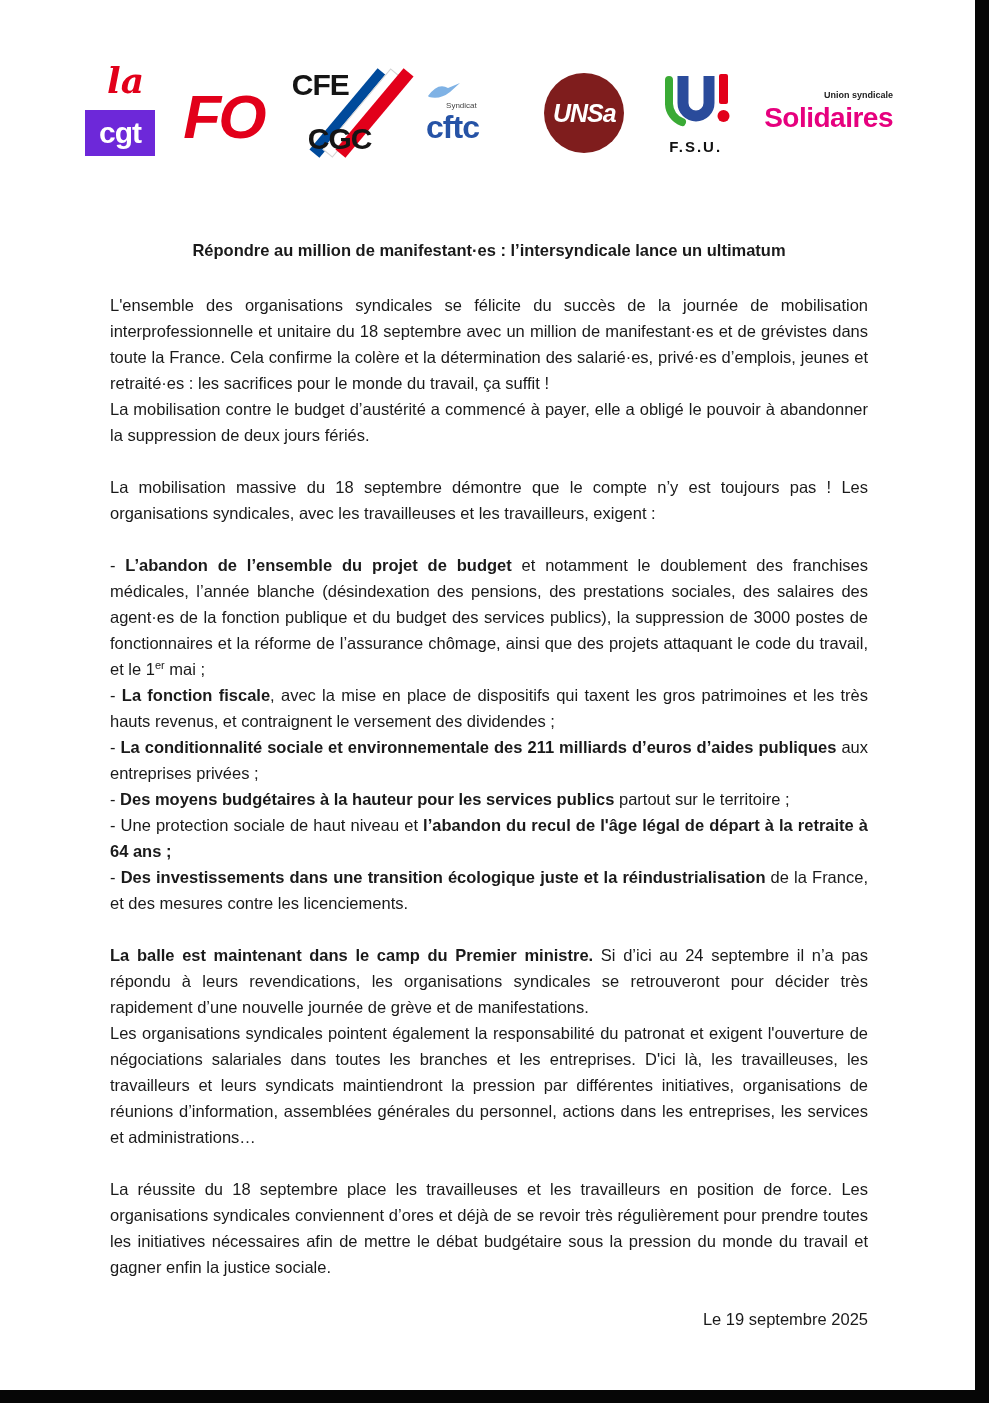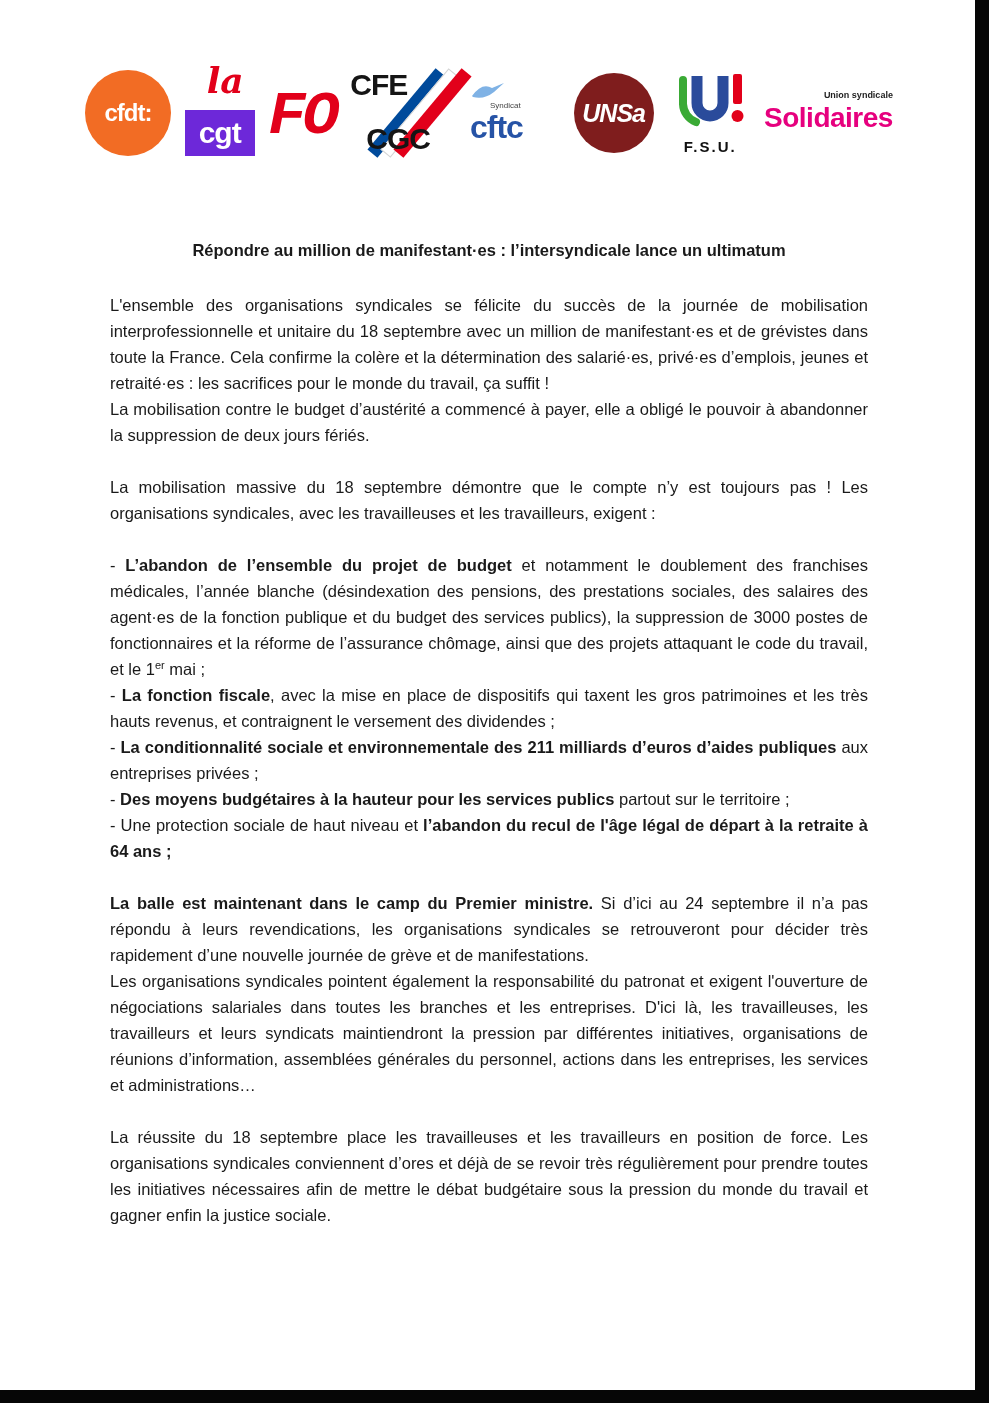--- a/index.html
+++ b/index.html
@@ -31,21 +31,21 @@
 
   .cfdt { width: 86px; height: 86px; border-radius: 50%; display: flex; align-items: center; justify-content: center; }
   .cfdt-text { color: #fff; font-weight: 700; font-size: 24px; letter-spacing: -1px; }
 
   .cgt { position: relative; width: 70px; height: 86px; }
   .cgt-la { position: absolute; top: -8px; left: 2px; font-family: "DejaVu Serif", serif; font-style: italic; font-weight: 700; font-size: 36px; line-height: 1; }
   .cgt-box { position: absolute; bottom: 0; left: 0; right: 0; height: 46px; display: flex; align-items: center; justify-content: center; }
   .cgt-text { color: #fff; font-weight: 700; font-size: 30px; letter-spacing: -1px; }
 
   .fo { padding-top: 8px; }
-  .fo-text { font-size: 62px; font-weight: 900; font-style: italic; letter-spacing: -3px; line-height: 1; font-family: Liberation Mono, monospace; }
+  .fo-text { font-size: 62px; font-weight: 900; font-style: italic; letter-spacing: -3px; line-height: 1; }
 
   .cfecgc { position: relative; width: 106px; height: 90px; }
   .cfecgc .stripe { position: absolute; top: -8px; width: 13px; height: 106px; transform: rotate(40deg); z-index: 1; }
   .st-white { background: #fff; border: 1px solid #d4d4d4; }
   .st-blue { left: 50px; }
   .st-whitepos { left: 63px; }
   .st-red { left: 76px; }
   .cfe { position: absolute; top: 0; left: 0; z-index: 2; font-size: 30px; font-weight: 800; letter-spacing: -1px; color: #151515; }
   .cgc { position: absolute; bottom: 2px; left: 16px; z-index: 2; font-size: 30px; font-weight: 800; letter-spacing: -1px; color: #151515; }
 
@@ -83,23 +83,20 @@
   .doc-body sup { font-size: 11px; line-height: 0; }
   .date-line { text-align: right; }
 </style>
 </head>
 <body>
 
 <div class="page">
 
   <div class="logos">
 
-    <div class="logo cfdt" style="background: rgb(242, 108, 36);">
-      <span class="cfdt-text">cfdt:</span>
-    </div>
 
     <div class="logo cgt">
       <span class="cgt-la" style="color: rgb(226, 0, 26); margin-left: 20px;">la</span>
       <div class="cgt-box" style="background: #6d28d9;">
         <span class="cgt-text">cgt</span>
       </div>
     </div>
 
     <div class="logo fo">
       <span class="fo-text" style="color: rgb(226, 0, 26);">FO</span>
@@ -150,26 +147,28 @@
     <p class="para mb">La mobilisation contre le budget d’austérité a commencé à payer, elle a obligé le pouvoir à abandonner la suppression de deux jours fériés.</p>
 
     <p class="para mb">La mobilisation massive du 18 septembre démontre que le compte n’y est toujours pas ! Les organisations syndicales, avec les travailleuses et les travailleurs, exigent :</p>
 
     <div class="mb">
       <p class="para"><span>- </span><b>L’abandon de l’ensemble du projet de budget</b><span> et notamment le doublement des franchises médicales, l’année blanche (désindexation des pensions, des prestations sociales, des salaires des agent·es de la fonction publique et du budget des services publics), la suppression de 3000 postes de fonctionnaires et la réforme de l’assurance chômage, ainsi que des projets attaquant le code du travail, et le 1</span><sup>er</sup><span> mai ;</span></p>
       <p class="para"><span>- </span><b>La fonction fiscale</b><span>, avec la mise en place de dispositifs qui taxent les gros patrimoines et les très hauts revenus, et contraignent le versement des dividendes ;</span></p>
       <p class="para"><span>- </span><b>La conditionnalité sociale et environnementale des 211 milliards d’euros d’aides publiques</b><span> aux entreprises privées ;</span></p>
       <p class="para"><span>- </span><b>Des moyens budgétaires à la hauteur pour les services publics</b><span> partout sur le territoire ;</span></p>
       <p class="para"><span>- Une protection sociale de haut niveau et </span><b>l’abandon du recul de l'âge légal de départ à la retraite à 64 ans ;</b><span></span></p>
+      <p class="para"><span>- </span><b>Des investissements dans une transition écologique juste et la réindustrialisation</b><span> de la France, et des mesures contre les licenciements.</span></p>
     </div>
 
     <p class="para"><b>La balle est maintenant dans le camp du Premier ministre.</b><span> Si d’ici au 24 septembre il n’a pas répondu à leurs revendications, les organisations syndicales se retrouveront pour décider très rapidement d’une nouvelle journée de grève et de manifestations.</span></p>
     <p class="para mb">Les organisations syndicales pointent également la responsabilité du patronat et exigent l'ouverture de négociations salariales dans toutes les branches et les entreprises. D'ici là, les travailleuses, les travailleurs et leurs syndicats maintiendront la pression par différentes initiatives, organisations de réunions d’information, assemblées générales du personnel, actions dans les entreprises, les services et administrations…</p>
 
     <p class="para mb">La réussite du 18 septembre place les travailleuses et les travailleurs en position de force. Les organisations syndicales conviennent d’ores et déjà de se revoir très régulièrement pour prendre toutes les initiatives nécessaires afin de mettre le débat budgétaire sous la pression du monde du travail et gagner enfin la justice sociale.</p>
 
+    <div class="date-line">Le 19 septembre 2025</div>
 
   </div>
 
   <div class="scan-right"></div>
   <div class="scan-bottom"></div>
 
 </div>
 
 </body></html>

